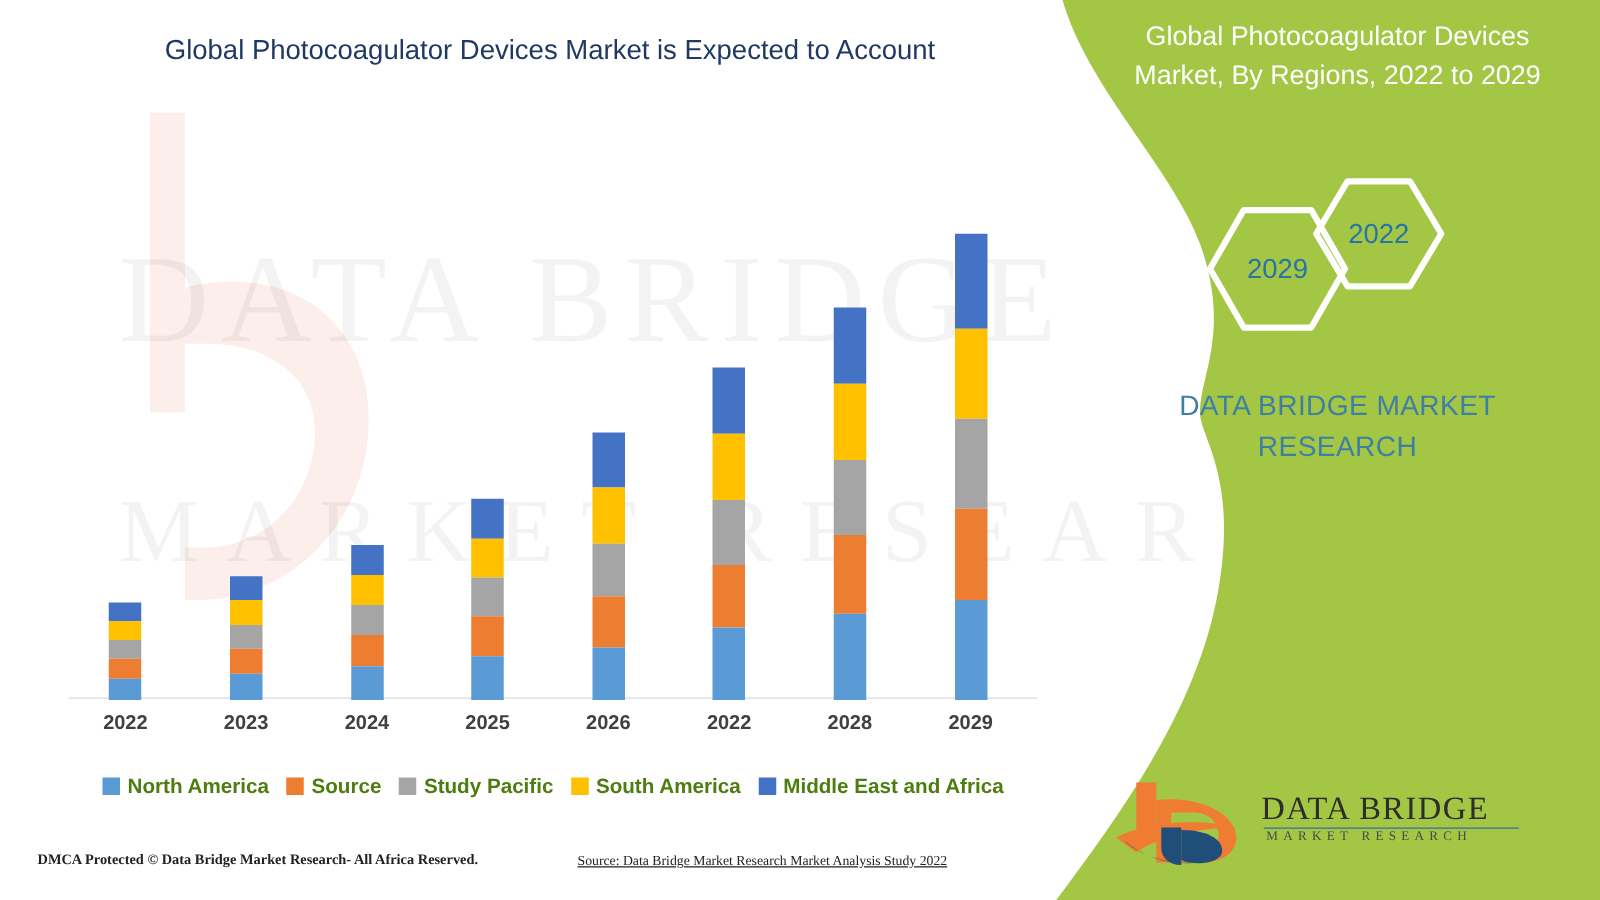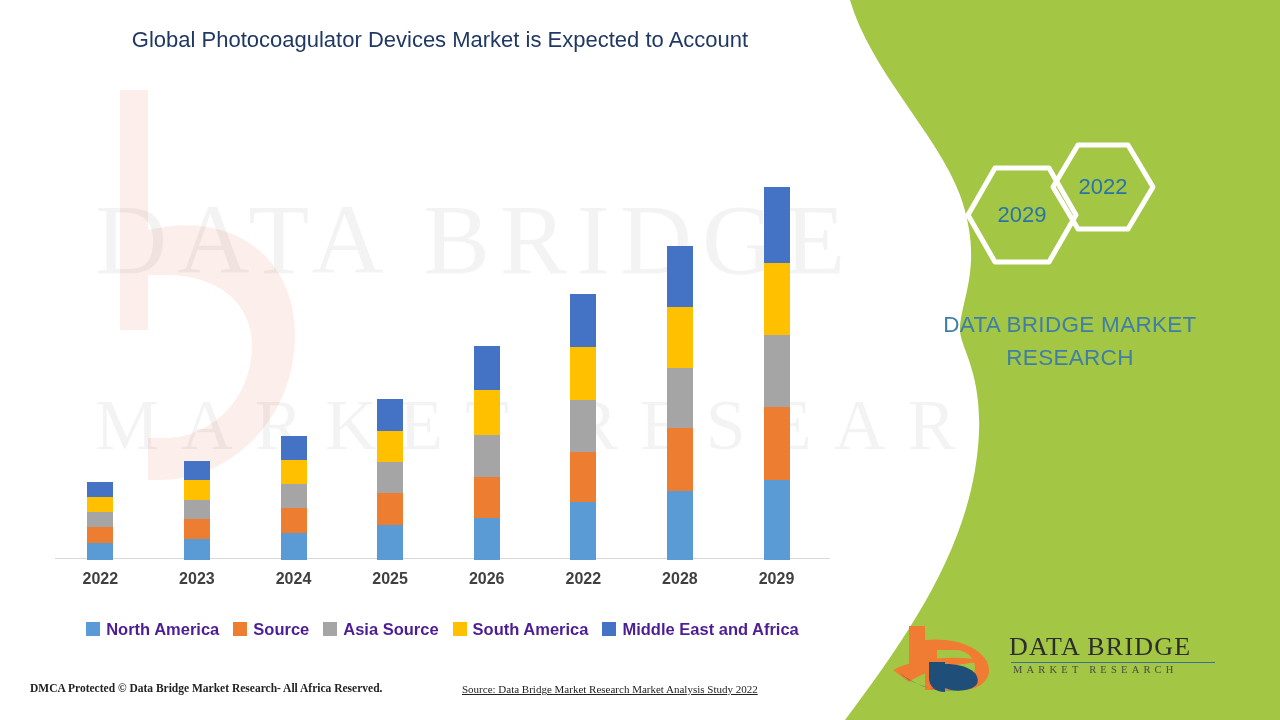--- a/index.html
+++ b/index.html
@@ -67,21 +67,21 @@
     font-size:16px;font-weight:bold;color:#404040;
   }
 
   
   .legend{
     position:absolute;left:55px;top:616px;width:775px;height:26px;
     display:flex;align-items:center;justify-content:center;gap:14px;
   }
   .lg-item{display:flex;align-items:center;gap:6px;}
   .lg-swatch{width:14px;height:14px;display:block;}
-  .lg-text{font-size:16.5px;font-weight:bold;color:#4c1d95;white-space:nowrap;}
+  .lg-text{font-size:16.5px;font-weight:bold;color:#4d7c0f;white-space:nowrap;}
 
   
   .footer{position:absolute;left:0;top:682px;width:850px;height:26px;}
   .foot-left{position:absolute;left:30px;top:0;font-size:11.5px;color:#222;
     font-family:"Liberation Serif", serif;font-weight:bold;white-space:nowrap;}
   .foot-right{position:absolute;left:462px;top:1px;font-size:11px;color:#222;
     font-family:"Liberation Serif", serif;white-space:nowrap;text-decoration:underline;}
 </style>
 </head>
 <body>
@@ -176,21 +176,21 @@
       <div class="lg-item">
         <span class="lg-swatch" style="background: rgb(91, 155, 213);"></span>
         <span class="lg-text">North America</span>
       </div>
       <div class="lg-item">
         <span class="lg-swatch" style="background: rgb(237, 125, 49);"></span>
         <span class="lg-text">Source</span>
       </div>
       <div class="lg-item">
         <span class="lg-swatch" style="background: rgb(165, 165, 165);"></span>
-        <span class="lg-text">Asia Source</span>
+        <span class="lg-text">Study Pacific</span>
       </div>
       <div class="lg-item">
         <span class="lg-swatch" style="background: rgb(255, 192, 0);"></span>
         <span class="lg-text">South America</span>
       </div>
       <div class="lg-item">
         <span class="lg-swatch" style="background: rgb(68, 114, 196);"></span>
         <span class="lg-text">Middle East and Africa</span>
       </div>
     </div>
@@ -203,20 +203,24 @@
   <div class="green-panel">
     <svg width="470" height="720" viewBox="0 0 470 720" aria-hidden="true">
       <path id="gpShape" d="M 40 0 L 470 0 L 470 720 L 35 720
                C 95 640 150 560 165 470
                C 180 380 150 350 150 330
                C 150 300 175 265 150 195
                C 128 135 60 70 40 0 Z" fill="#A3C644"></path>
     </svg>
 
     <div class="gp-content">
+      <div class="gp-title">
+        <span>Global Photocoagulator Devices</span><br>
+        <span>Market, By Regions, 2022 to 2029</span>
+      </div>
 
       <div class="hexwrap">
         <svg width="230" height="150" viewBox="0 0 230 150" aria-hidden="true">
           <polygon points="18,75 45,28 99,28 126,75 99,122 45,122" fill="none" stroke="#ffffff" stroke-width="5" stroke-linejoin="round"></polygon>
           <polygon points="103,47 128,5 178,5 203,47 178,89 128,89" fill="none" stroke="#ffffff" stroke-width="5" stroke-linejoin="round"></polygon>
         </svg>
         <div class="hex-label" style="left:27px;top:62px;">2029</div>
         <div class="hex-label" style="left:108px;top:34px;">2022</div>
       </div>
 

